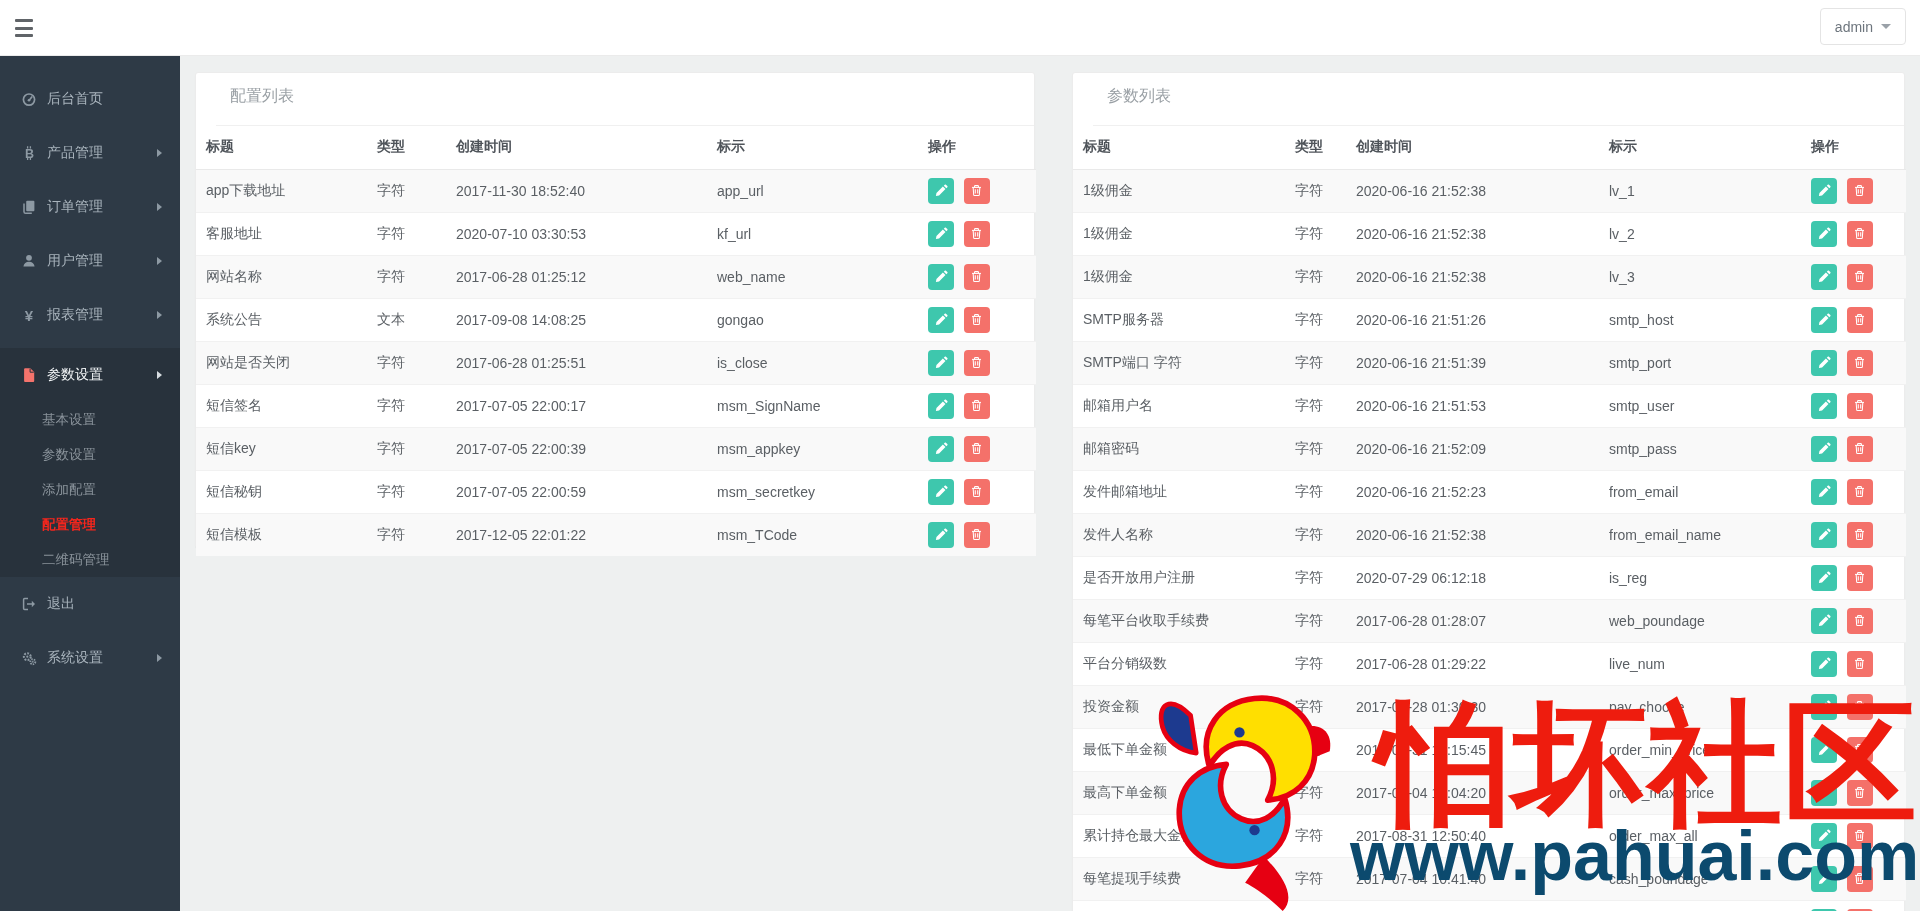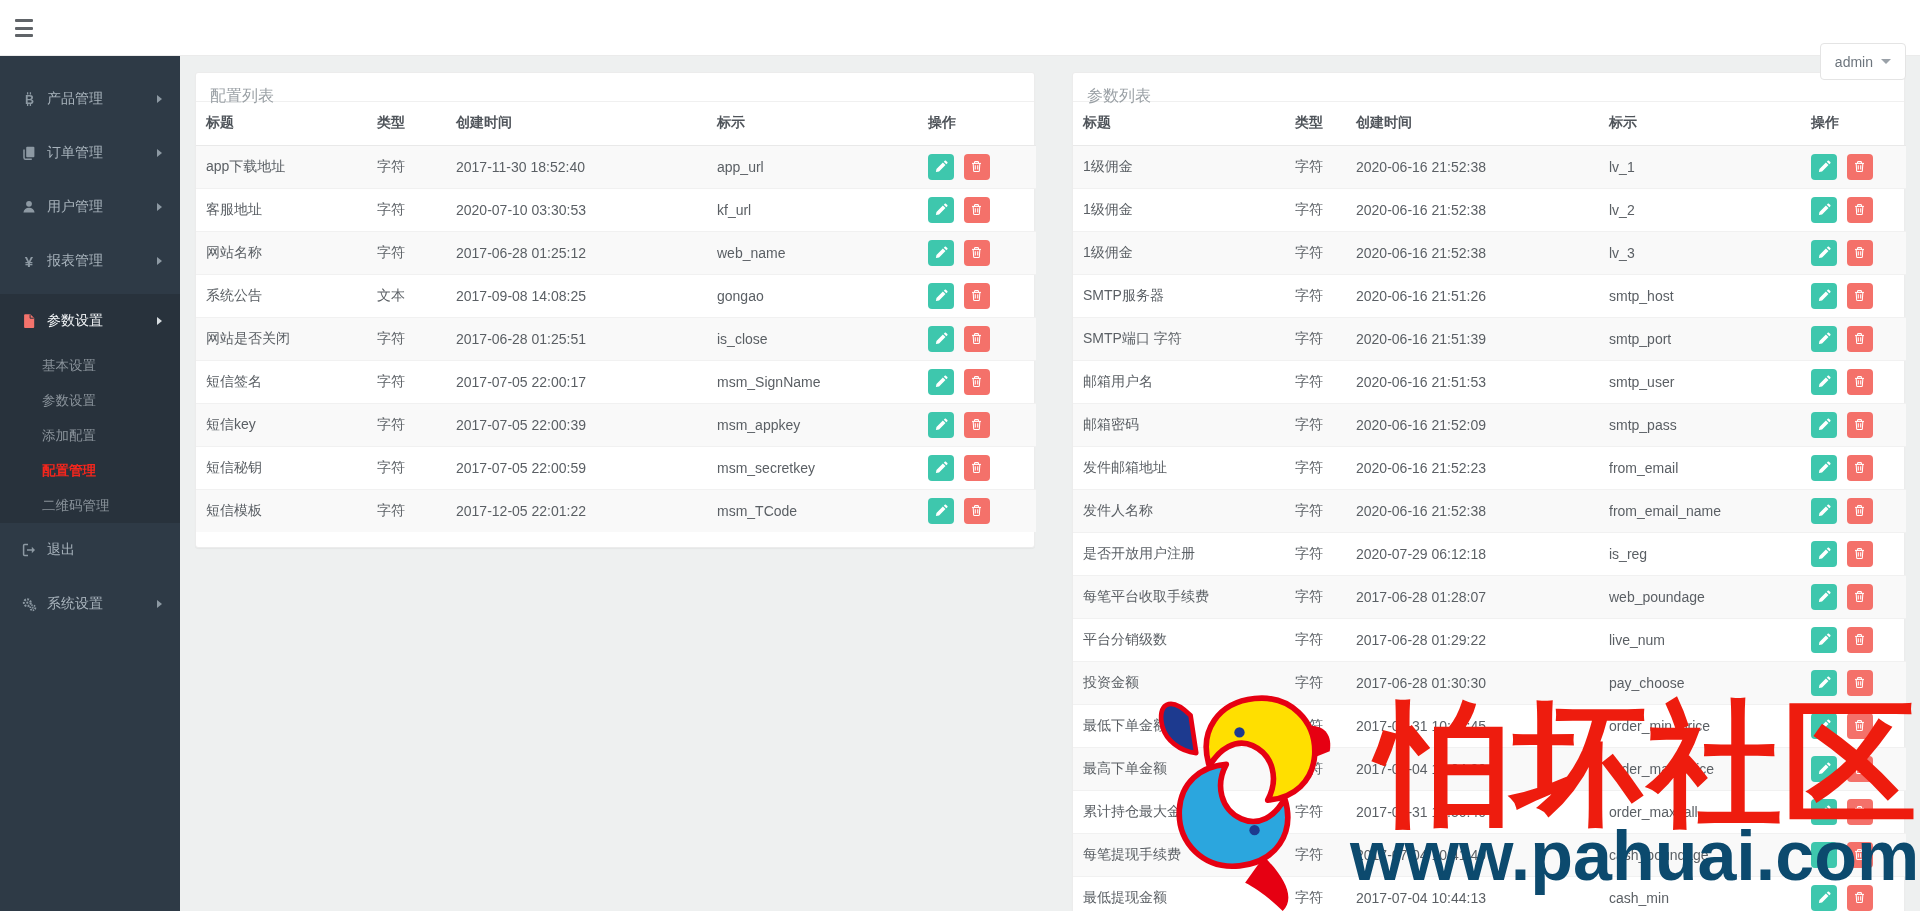--- a/index.html
+++ b/index.html
@@ -7,21 +7,21 @@
     font-family:"Liberation Sans","DejaVu Sans",sans-serif; background:#eef0f0; }
 
   
   .topbar { position:absolute; left:0; top:0; width:1920px; height:56px;
     background:#ffffff; border-bottom:1px solid #ebebeb; z-index:5; }
   .hamburger { position:absolute; left:15px; top:19px; width:20px; height:18px;
     display:flex; flex-direction:column; justify-content:space-between; cursor:pointer; }
   .hamburger span { display:block; width:18px; height:3px; background:#606468; border-radius:1px; }
   .user-dd { position:absolute; right:14px; top:8px; height:37px; padding:16px 14px;
     display:flex; align-items:center; gap:8px; border:1px solid #e4e4e4; border-radius:4px;
-    background:#fff; color:#6d757d; font-size:14px; cursor:pointer;margin-top:35px; }
+    background:#fff; color:#6d757d; font-size:14px; cursor:pointer; }
   .caret-down { width:0; height:0; border-left:5px solid transparent;
     border-right:5px solid transparent; border-top:5px solid #9aa1a8; }
 
   
   .sidebar { position:absolute; left:0; top:56px; width:180px; height:855px;
     background:#2e3a46; padding-top:16px; z-index:4; }
   .s-item { height:54px; display:flex; align-items:center; padding:0 18px 0 20px;
     color:#a9b4bd; font-size:14px; cursor:pointer; position:relative; }
   .s-item .icn { width:18px; height:16px; margin-right:9px; display:flex;
     align-items:center; justify-content:center; color:#8d99a3; flex:0 0 18px; }
@@ -35,22 +35,22 @@
   .s-sub { height:35px; display:flex; align-items:center; padding-left:42px;
     font-size:13.5px; color:#8a939b; cursor:pointer; }
   .s-sub.active { color:#f3261d; font-weight:bold; }
   .yen-glyph { font-size:15px; font-weight:bold; line-height:1; }
 
   
   .card { position:absolute; background:#ffffff; border:1px solid #ececec;
     border-radius:3px; box-shadow:0 1px 1px rgba(0,0,0,.04); }
   .card.left  { left:195px; top:72px; width:840px;  height:476px; }
   .card.right { left:1072px; top:72px; width:833px; height:940px; }
-  .card-title { height:29px; line-height:46px; padding-left:14px; font-size:16px;
-    color:#9aa0a5; border-bottom:1px solid #f0f0f0; }
+  .card-title { height:53px; line-height:46px; padding-left:14px; font-size:16px;
+    color:#9aa0a5; border-bottom:1px solid #f0f0f0;margin-left:20px; }
 
   table { width:100%; border-collapse:collapse; table-layout:fixed; }
   th, td { height:43px; padding:0 4px 0 10px; text-align:left; overflow:hidden;
     white-space:nowrap; font-size:14px; }
   thead tr { height:42px; border-bottom:1px solid #e9e9e9; }
   th { color:#4f545a; font-weight:bold; }
   td { color:#5a5f64; }
   tbody tr { border-top:1px solid #f1f1f1;margin-top:40px; }
   tbody tr:first-child { border-top:none; }
   tbody tr:nth-child(odd) { background:#f9f9f9; }
@@ -80,20 +80,30 @@
       <span></span>
   </div>
   <div class="user-dd">
     <span>admin</span>
     <span class="caret-down"></span>
   </div>
 </div>
 
 <div class="sidebar">
 
+  <div class="s-item">
+    <span class="icn">
+      <svg width="16" height="16" viewBox="0 0 16 16">
+          <circle cx="8" cy="8.6" r="5.6" fill="none" stroke="currentColor" stroke-width="1.7"></circle>
+          <path d="M8 9.6 L11.2 5.4" stroke="currentColor" stroke-width="1.6" fill="none"></path>
+          <circle cx="8" cy="9.3" r="1.3" fill="currentColor"></circle>
+        </svg>
+    </span>
+    <span class="lbl">后台首页</span>
+  </div>
 
 
   <div class="s-item">
     <span class="icn">
       <svg width="16" height="16" viewBox="0 0 16 16">
           <text x="8.6" y="12.6" text-anchor="middle" font-size="12.5" font-weight="bold" fill="currentColor">B</text>
           <path d="M6.6 1.2v2.2M6.6 12.8v2.2M9.4 1.2v2.2M9.4 12.8v2.2" stroke="currentColor" stroke-width="1.3"></path>
         </svg>
     </span>
     <span class="lbl">产品管理</span>

